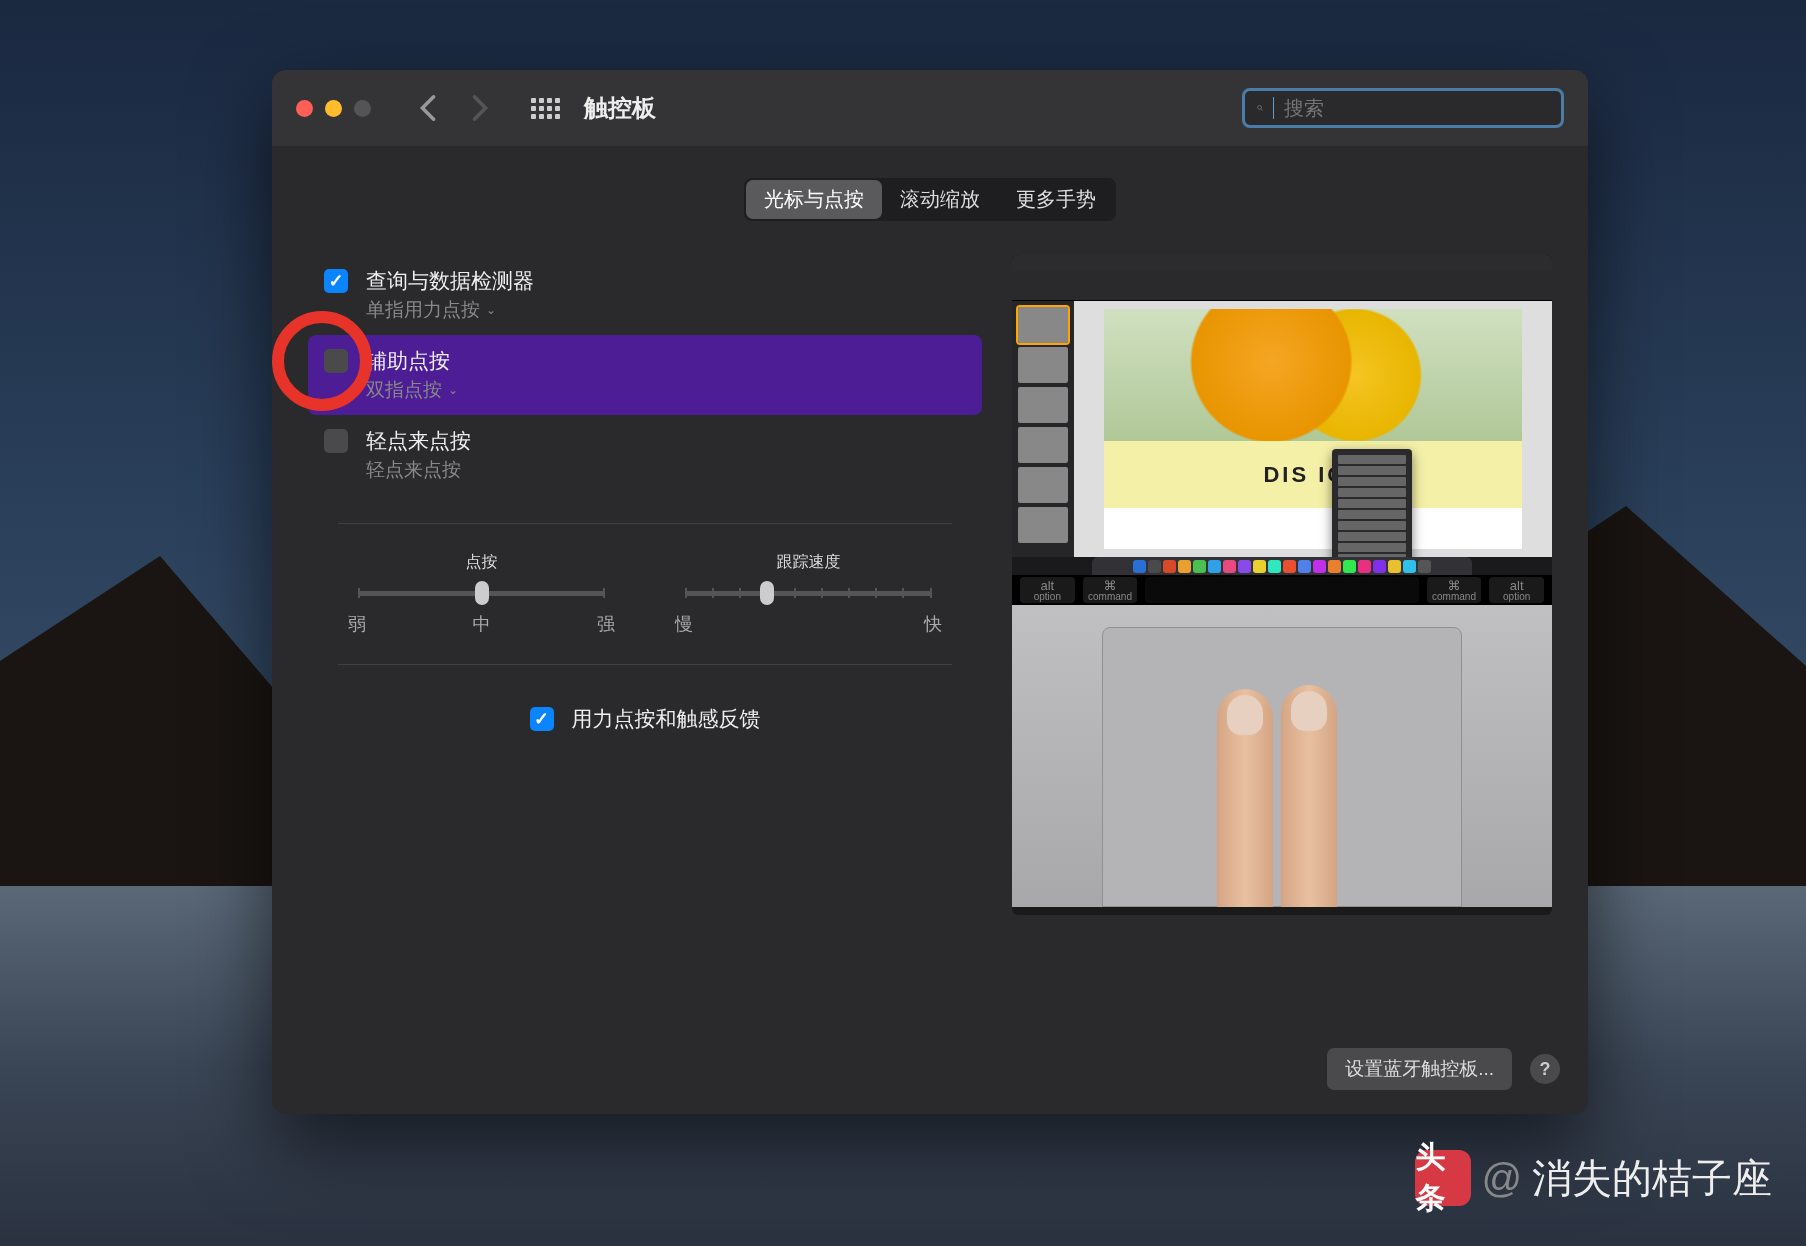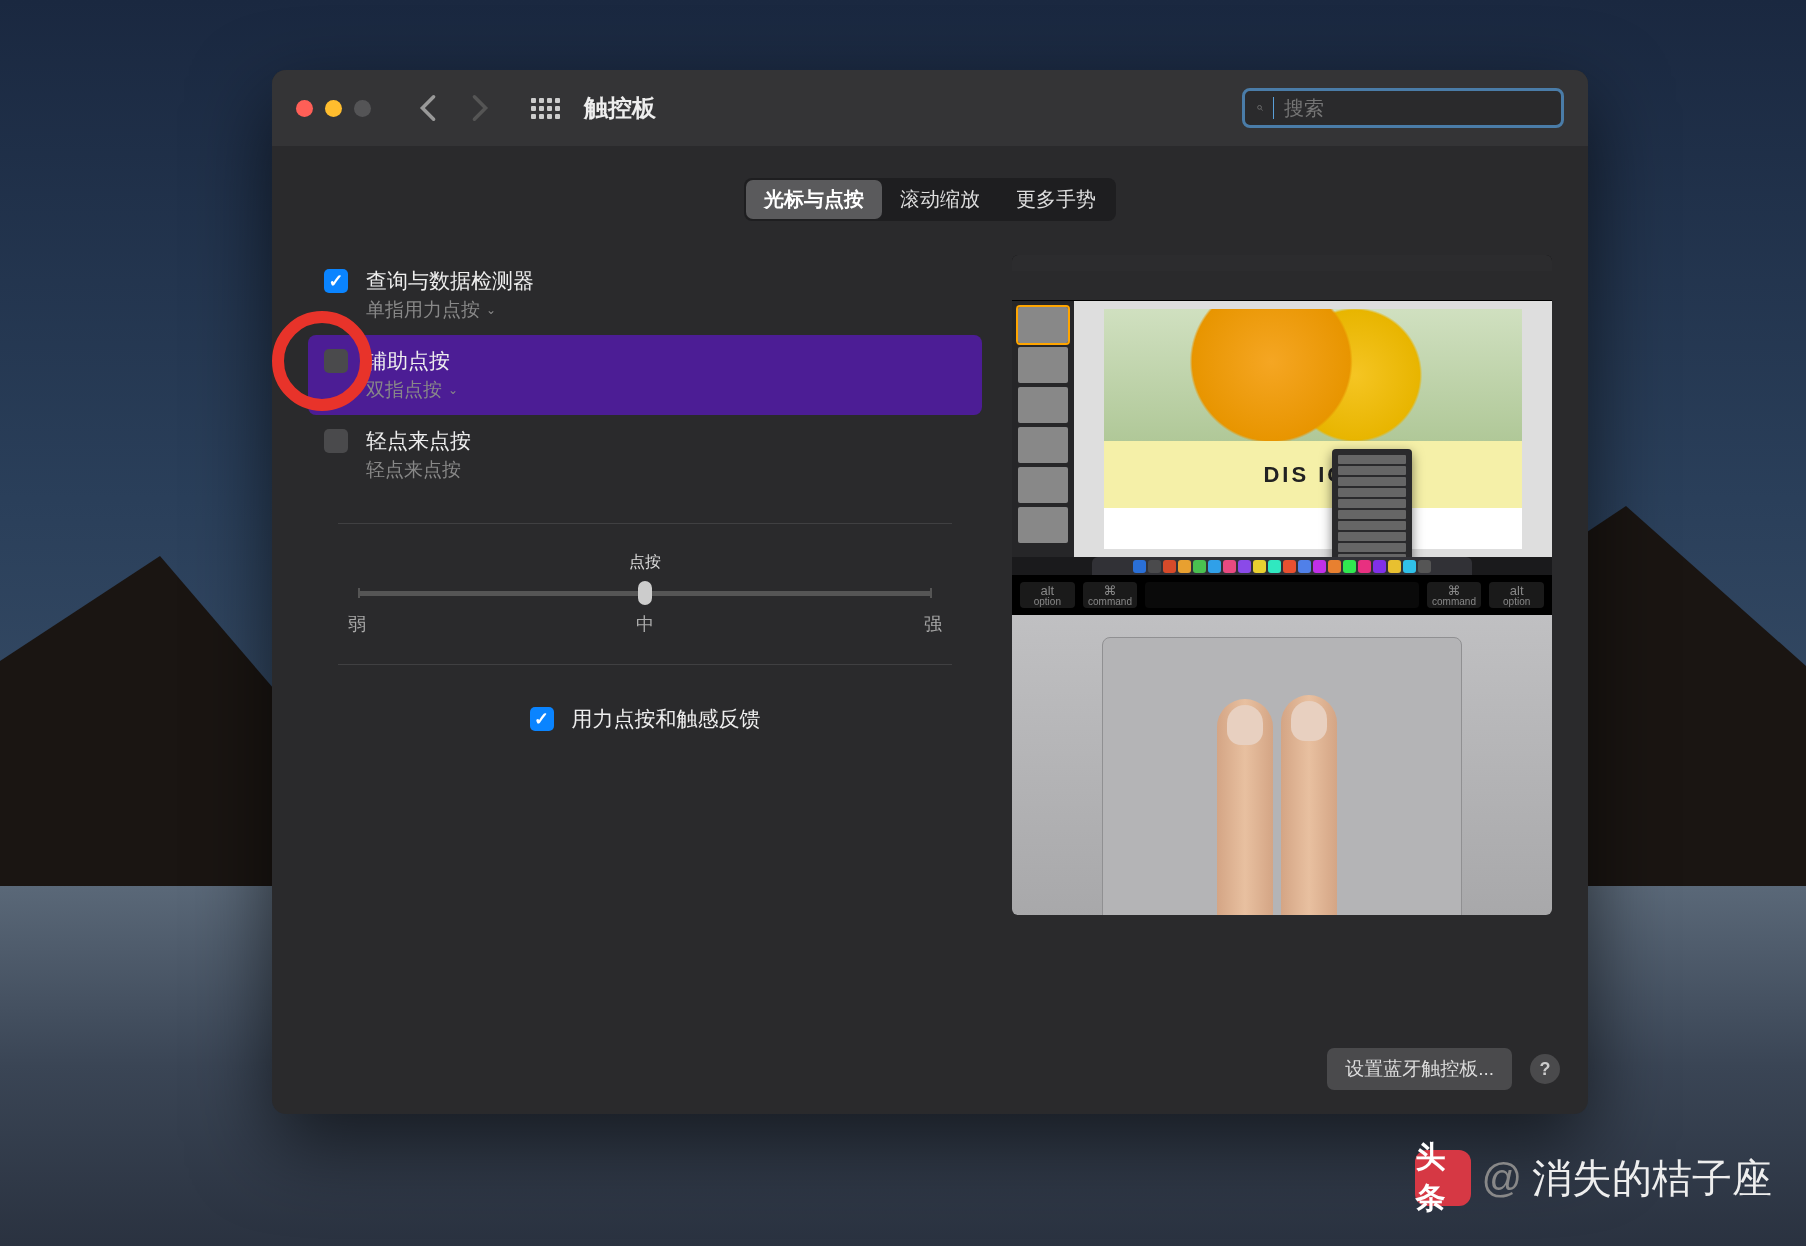--- a/index.html
+++ b/index.html
@@ -28,21 +28,21 @@
 .search { margin-left:auto; width:322px; height:40px; background:#2a2a2c; border:3px solid #4a7ca8; border-radius:8px; display:flex; align-items:center; padding:0 12px; gap:10px; }
 .search svg{width:20px;height:20px;}
 .search input { flex:1; background:none; border:none; outline:none; color:#0ea5e9; font-size:20px; }
 .search .cursor { width:2px; height:22px; background:#5a9fd8; }
 
 .content { padding:24px 20px; }
 
 .tabs { display:flex; justify-content:center; margin-top:8px; }
 .tabs-inner { display:flex; background:#1e1e20; border-radius:8px; padding:2px; }
 .tab { padding:6px 18px; color:#ddd; font-size:20px; border-radius:7px; }
-.tab.active { background:#5a5a5c; color:#fff;font-weight:bold; }
+.tab.active { background:#5a5a5c; color:#fff; }
 
 .main-row { display:flex; gap:30px; margin-top:34px; padding:0 16px; }
 .left-col { flex:1; }
 
 .opt { display:flex; align-items:flex-start; gap:18px; padding:12px 16px; border-radius:8px; }
 .opt.highlight { background:#4c1d95; }
 .chk { width:24px; height:24px; border-radius:5px; background:#4a4a4c; flex-shrink:0; margin-top:2px; display:flex; align-items:center; justify-content:center; }
 .chk.on { background:#0a84ff; }
 .chk.on::after { content:"✓"; color:#fff; font-size:18px; font-weight:700; }
 .opt-text .t1 { color:#eee; font-size:21px; }
@@ -74,21 +74,21 @@
 .prev-thumb { height:36px; background:#888; border-radius:2px; }
 .prev-thumb.sel { outline:2px solid #ffa500; }
 .prev-canvas { flex:1; background:#dedede; position:relative; overflow:hidden; }
 .prev-doc { position:absolute; top:8px; left:30px; right:30px; bottom:8px; background:#fff; }
 .prev-fruit { position:absolute; top:0; left:0; right:0; height:55%; background: radial-gradient(circle at 40% 40%, #f5a623 0%, #e89500 30%, transparent 31%), radial-gradient(circle at 60% 50%, #f5c523 0%, #e8b500 25%, transparent 26%), linear-gradient(180deg,#d0e0c0,#b0c898); }
 .prev-banner { position:absolute; top:55%; left:0; right:0; height:28%; background:#f5f0a8; display:flex; align-items:center; justify-content:center; font-size:22px; font-weight:800; letter-spacing:3px; color:#222; }
 .prev-ctx { position:absolute; top:58%; left:54%; width:80px; background:#2a2a2c; border-radius:4px; padding:4px 0; z-index:3; box-shadow:0 4px 12px rgba(0,0,0,.5); }
 .prev-ctx div { height:9px; margin:2px 6px; background:#666; border-radius:1px; }
 .prev-dock { position:absolute; bottom:0; left:50%; transform:translateX(-50%); height:18px; width:380px; background:rgba(60,60,65,.7); border-radius:6px 6px 0 0; display:flex; align-items:center; justify-content:center; gap:2px; padding:0 6px; }
 .prev-dock span{width:13px;height:13px;border-radius:3px;}
-.prev-touchbar { height:40px; background:#000; display:flex; align-items:center; padding:13px 8px; gap:8px; }
+.prev-touchbar { height:30px; background:#000; display:flex; align-items:center; padding:13px 8px; gap:8px; }
 .tb-key { flex:1; height:26px; background:#1a1a1a; border-radius:4px; color:#888; font-size:10px; display:flex; flex-direction:column; align-items:center; justify-content:center; line-height:1; }
 .tb-key .sym{font-size:13px;}
 .prev-trackpad { height:302px; background: linear-gradient(180deg,#c0c0c2,#a8a8aa); position:relative; }
 .prev-pad { position:absolute; top:22px; left:90px; right:90px; bottom:0; background:#b4b4b6; border-radius:8px 8px 0 0; border:1px solid #909092; }
 .prev-hand { position:absolute; bottom:0; left:50%; transform:translateX(-50%); width:150px; height:230px; }
 .finger { position:absolute; bottom:0; width:56px; height:220px; background:linear-gradient(90deg,#d4a585,#e8c0a0,#d4a585); border-radius:28px 28px 0 0; }
 .finger.f1{left:10px;height:218px;} .finger.f2{left:74px;height:222px;}
 .nail { position:absolute; top:6px; left:50%; transform:translateX(-50%); width:36px; height:40px; background:#e8d0c0; border-radius:18px 18px 14px 14px; }
 
 .footer { position:absolute; bottom:24px; right:28px; display:flex; align-items:center; gap:18px; }
@@ -193,20 +193,40 @@
             <div class="track">
               <span class="tick" style="left:0"></span>
                 <span class="tick" style="left:50%"></span>
                 <span class="tick" style="right:0"></span>
               <div class="thumb" style="left:50%"></div>
             </div>
             <div class="slider-labels">
               <span>弱</span>
               <span>中</span>
               <span>强</span>
+            </div>
+          </div>
+          <div class="slider-group">
+            <div class="slider-title">跟踪速度</div>
+            <div class="track">
+              <span class="tick" style="left:0"></span>
+                <span class="tick" style="left:11%"></span>
+                <span class="tick" style="left:22%"></span>
+                <span class="tick" style="left:33%"></span>
+                <span class="tick" style="left:44%"></span>
+                <span class="tick" style="left:55%"></span>
+                <span class="tick" style="left:66%"></span>
+                <span class="tick" style="left:77%"></span>
+                <span class="tick" style="left:88%"></span>
+                <span class="tick" style="right:0"></span>
+              <div class="thumb" style="left:33%"></div>
+            </div>
+            <div class="slider-labels">
+              <span>慢</span>
+              <span>快</span>
             </div>
           </div>
         </div>
 
         <div class="divider"></div>
 
         <div class="force-section">
           <div class="chk on"></div>
           <div class="force-text">
             <div class="ft1">用力点按和触感反馈</div>

